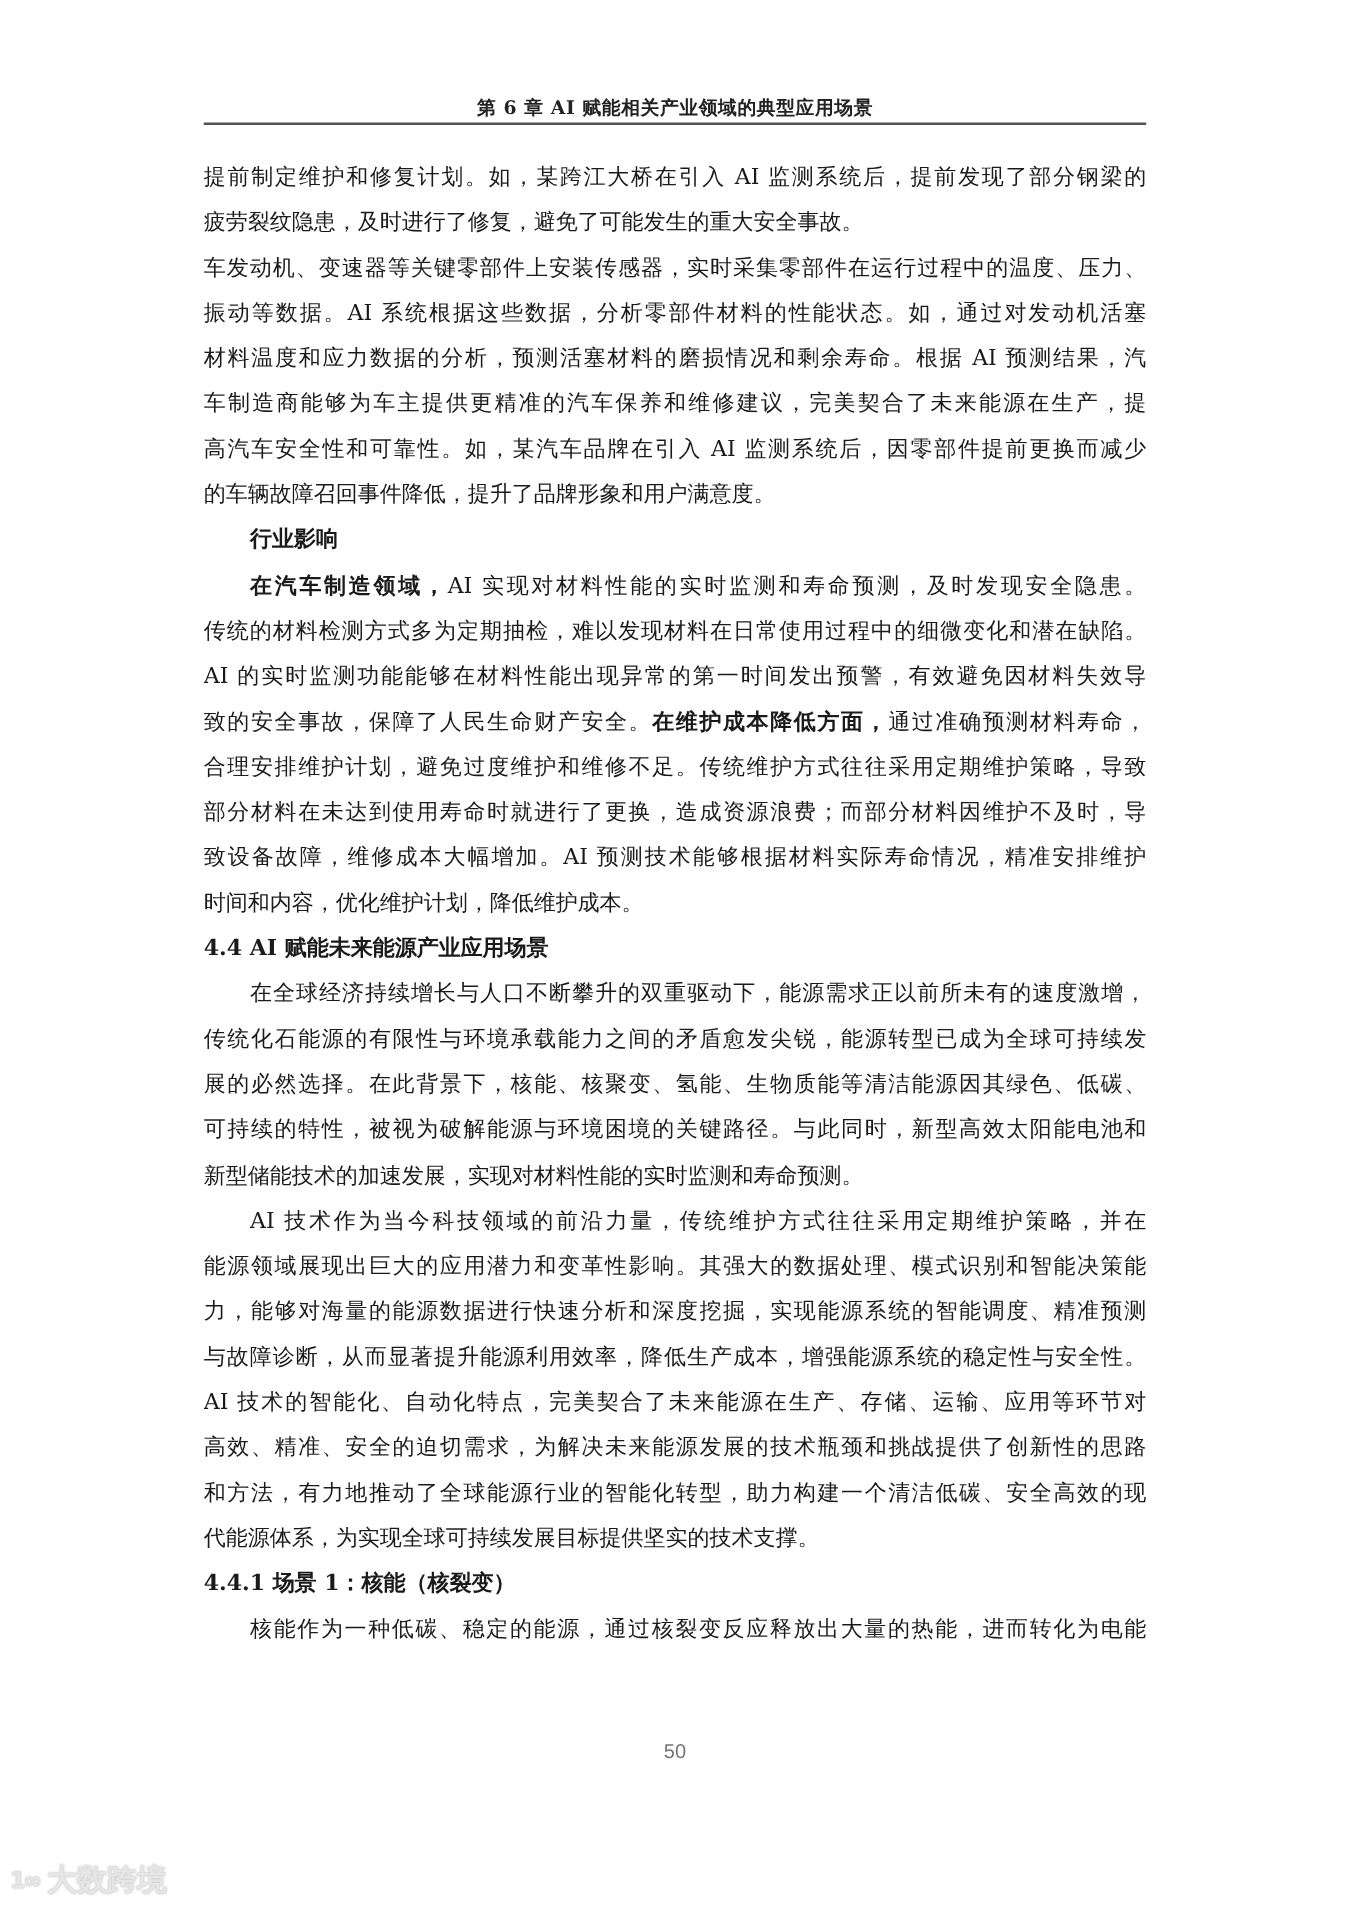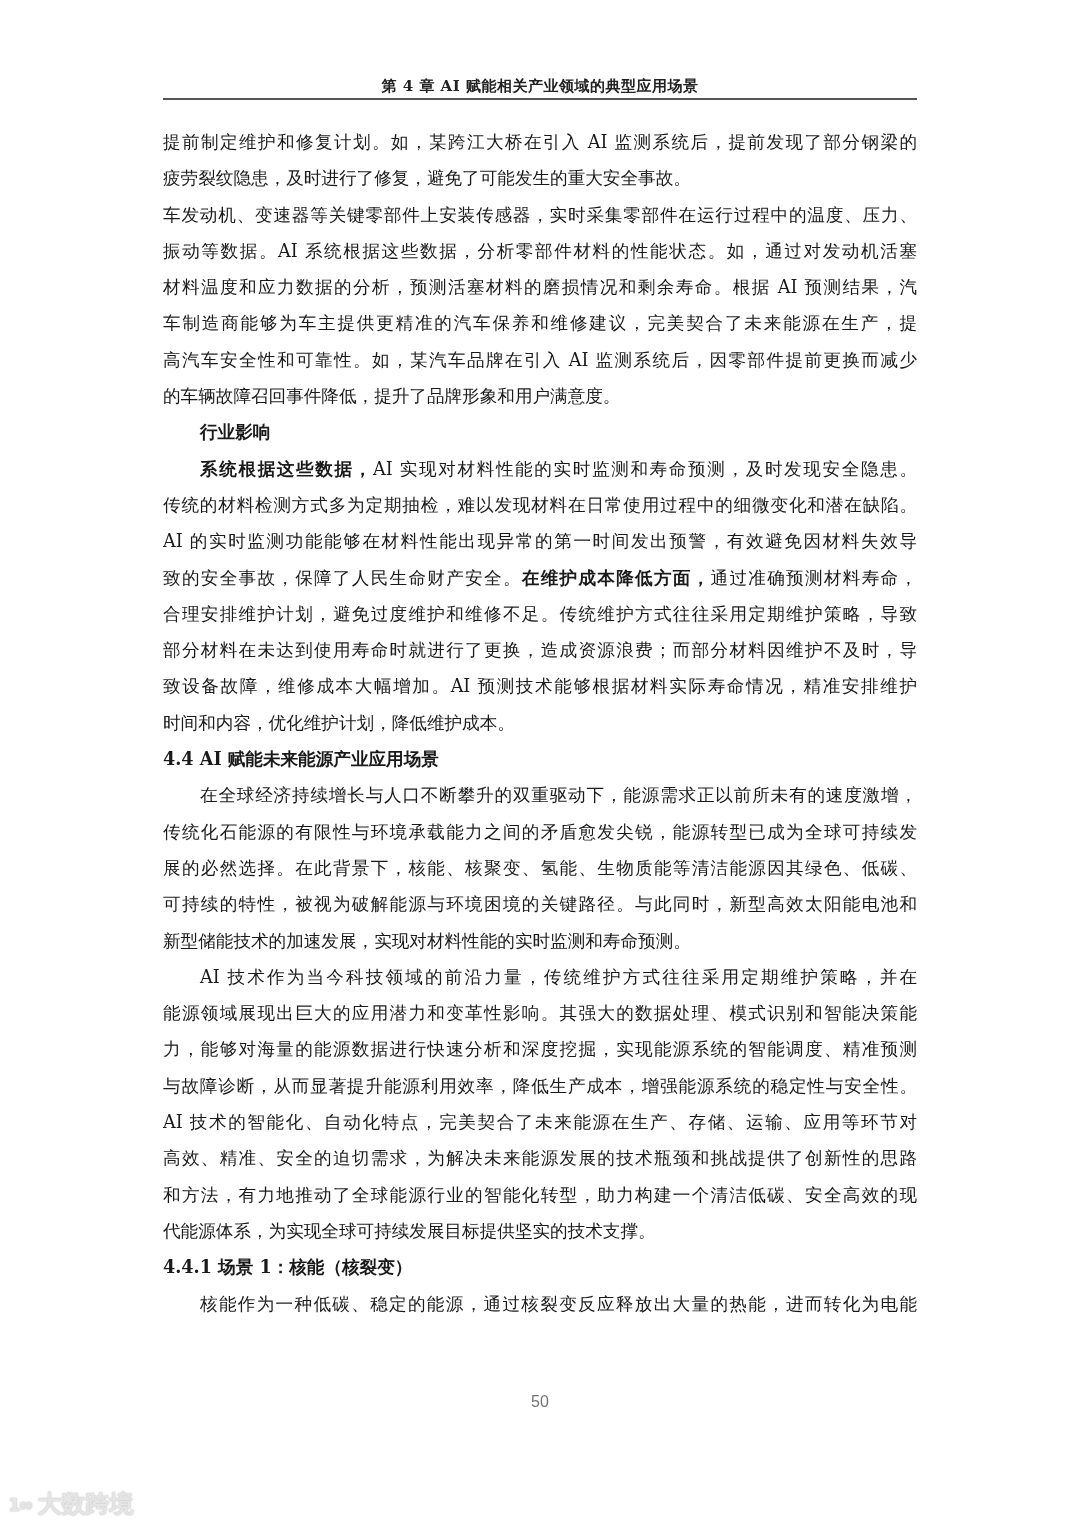--- a/index.html
+++ b/index.html
@@ -18,34 +18,34 @@
   .page-num { position: absolute; top: 1393px; left: 0; width: 1080px; text-align: center;
               font-family: "Liberation Sans", sans-serif; font-size: 16px; color: #737373; }
   .watermark { position: absolute; left: 8px; top: 1490px; height: 28px; display: flex;
                align-items: center; gap: 6px; color: #e6e6e6; font-family: "DejaVu Sans", sans-serif;
                font-size: 24px; font-weight: bold; text-shadow: 0 0 1px #cfcfcf, 0 0 2px #bbb; }
   .wm-logo { font-size: 18px; letter-spacing: -2px; }
 </style>
 </head>
 <body>
 
-<div class="header-title">第 4 章  AI 赋能相关产业领域的典型应用场景</div>
+<div class="header-title">第 6 章  AI 赋能相关产业领域的典型应用场景</div>
 <div class="header-rule"></div>
 
 <div class="content" id="content">
     <div class="line"><span>提前制定维护和修复计划。如，某跨江大桥在引入 AI 监测系统后，提前发现了部分钢梁的</span></div>
     <div class="line last"><span>疲劳裂纹隐患，及时进行了修复，避免了可能发生的重大安全事故。</span></div>
     <div class="line"><span>车发动机、变速器等关键零部件上安装传感器，实时采集零部件在运行过程中的温度、压力、</span></div>
     <div class="line"><span>振动等数据。AI 系统根据这些数据，分析零部件材料的性能状态。如，通过对发动机活塞</span></div>
     <div class="line"><span>材料温度和应力数据的分析，预测活塞材料的磨损情况和剩余寿命。根据 AI 预测结果，汽</span></div>
     <div class="line"><span>车制造商能够为车主提供更精准的汽车保养和维修建议，完美契合了未来能源在生产，提</span></div>
     <div class="line"><span>高汽车安全性和可靠性。如，某汽车品牌在引入 AI 监测系统后，因零部件提前更换而减少</span></div>
     <div class="line last"><span>的车辆故障召回事件降低，提升了品牌形象和用户满意度。</span></div>
     <div class="line indent last heading"><span class="b">行业影响</span></div>
-    <div class="line indent"><span class="b">系统根据这些数据，</span><span>AI 实现对材料性能的实时监测和寿命预测，及时发现安全隐患。</span></div>
+    <div class="line indent"><span class="b">在汽车制造领域，</span><span>AI 实现对材料性能的实时监测和寿命预测，及时发现安全隐患。</span></div>
     <div class="line"><span>传统的材料检测方式多为定期抽检，难以发现材料在日常使用过程中的细微变化和潜在缺陷。</span></div>
     <div class="line"><span>AI 的实时监测功能能够在材料性能出现异常的第一时间发出预警，有效避免因材料失效导</span></div>
     <div class="line"><span>致的安全事故，保障了人民生命财产安全。</span><span class="b">在维护成本降低方面，</span><span>通过准确预测材料寿命，</span></div>
     <div class="line"><span>合理安排维护计划，避免过度维护和维修不足。传统维护方式往往采用定期维护策略，导致</span></div>
     <div class="line"><span>部分材料在未达到使用寿命时就进行了更换，造成资源浪费；而部分材料因维护不及时，导</span></div>
     <div class="line"><span>致设备故障，维修成本大幅增加。AI 预测技术能够根据材料实际寿命情况，精准安排维护</span></div>
     <div class="line last"><span>时间和内容，优化维护计划，降低维护成本。</span></div>
     <div class="line last heading"><span class="b">4.4 AI 赋能未来能源产业应用场景</span></div>
     <div class="line indent"><span>在全球经济持续增长与人口不断攀升的双重驱动下，能源需求正以前所未有的速度激增，</span></div>
     <div class="line"><span>传统化石能源的有限性与环境承载能力之间的矛盾愈发尖锐，能源转型已成为全球可持续发</span></div>

